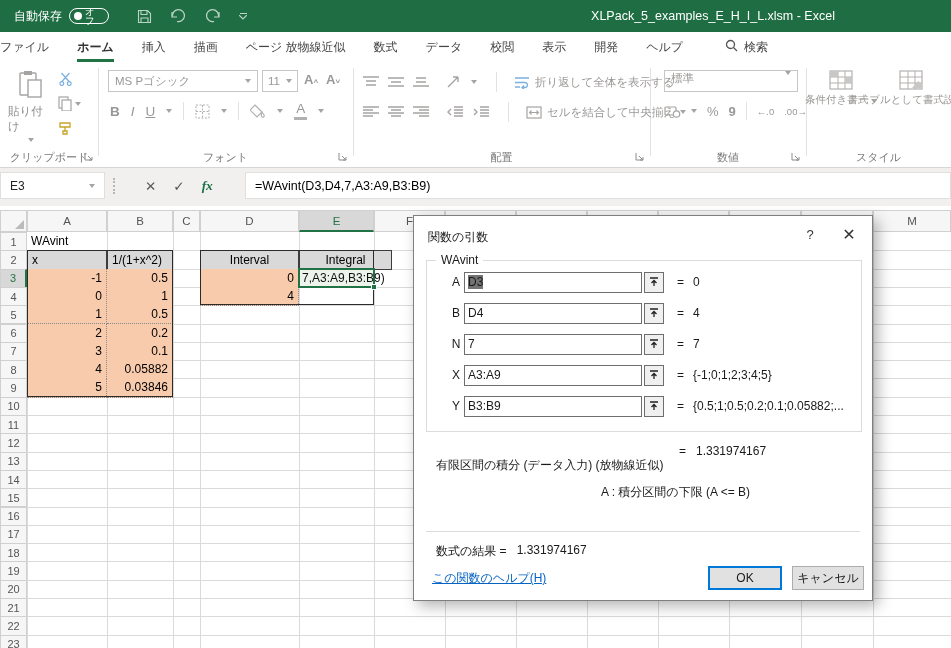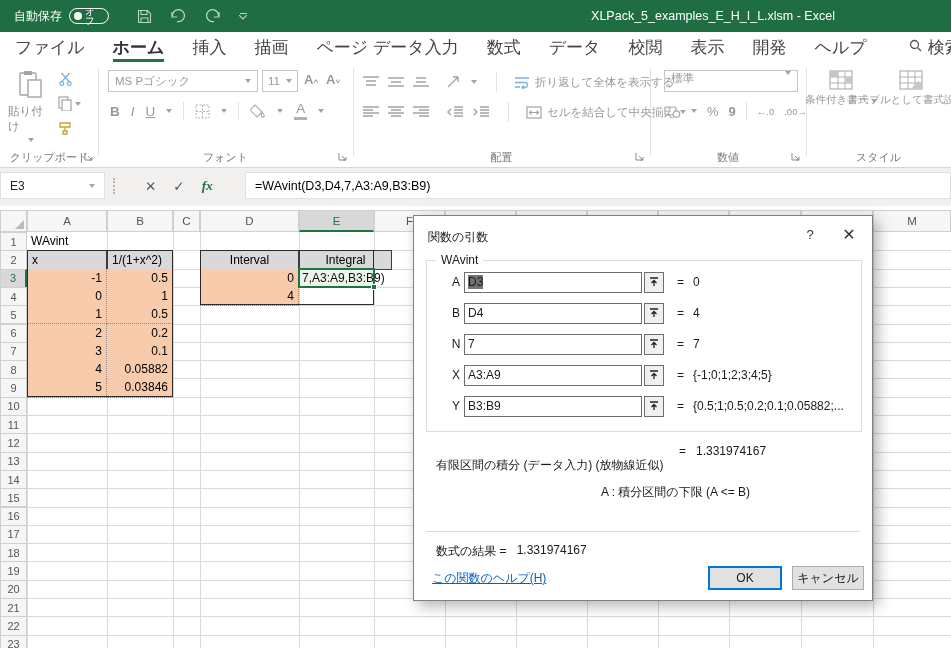--- a/index.html
+++ b/index.html
@@ -12,21 +12,21 @@
 .pill{width:40px;height:16px;border:1px solid #fff;border-radius:9px;display:flex;align-items:center;gap:3px;padding:0 4px}
 .pill .dot{width:8px;height:8px;border-radius:50%;background:#fff}
 .pill .st{font-size:9.5px;line-height:1}
 .qat{display:flex;align-items:center;gap:17px;margin-left:28px;opacity:.7}
 .qat svg{display:block}
 .qat .qcaret{display:flex;flex-direction:column;align-items:center;gap:1px}
 .qat .bar{width:7px;height:1px;background:#fff}
 .wintitle{position:absolute;left:713px;transform:translateX(-50%);font-size:12.5px;white-space:nowrap}
 
 
-.tabrow{position:absolute;top:32px;left:0;width:951px;height:30px;background:#fff;display:flex;gap:28px;padding-left:15px;font-size:17px;color:#444}
+.tabrow{position:absolute;top:32px;left:0;width:951px;height:30px;background:#fff;display:flex;gap:28px;padding-left:0;font-size:12px;color:#444}
 .tab{display:flex;align-items:center;white-space:nowrap;gap:6px}
 .tab.active{color:#333;font-weight:700;box-shadow:inset 0 -3px 0 #217346}
 .tab.search{margin-left:14px}
 
 
 .ribbon{position:absolute;top:62px;left:0;width:951px;height:106px;background:#fff;border-bottom:1px solid #d8d6d4;color:#8f8d8b}
 .rsep{position:absolute;top:6px;height:88px;width:1px;background:#e4e2e0}
 .glabel{position:absolute;top:88px;font-size:11px;color:#7a7877;text-align:center}
 .launcher{position:absolute;top:90px}
 .caret{display:inline-block;width:0;height:0;border-left:3px solid transparent;border-right:3px solid transparent;border-top:4px solid #a6a4a2}
@@ -144,21 +144,21 @@
       </span>
   </div>
   <span class="wintitle">XLPack_5_examples_E_H_I_L.xlsm  -  Excel</span>
 </div>
 
 <div class="tabrow">
   <span class="tab">ファイル</span>
   <span class="tab active">ホーム</span>
   <span class="tab">挿入</span>
   <span class="tab">描画</span>
-  <span class="tab">ページ データ入力</span>
+  <span class="tab">ページ 放物線近似</span>
   <span class="tab">数式</span>
   <span class="tab">データ</span>
   <span class="tab">校閲</span>
   <span class="tab">表示</span>
   <span class="tab">開発</span>
   <span class="tab">ヘルプ</span>
   <span class="tab search">
     <span><svg width="13" height="13" viewBox="0 0 13 13">
           <circle cx="5.5" cy="5.5" r="4" fill="none" stroke="#555" stroke-width="1.3"></circle>
           <path d="M8.5 8.5l3.5 3.5" stroke="#555" stroke-width="1.3"></path>

